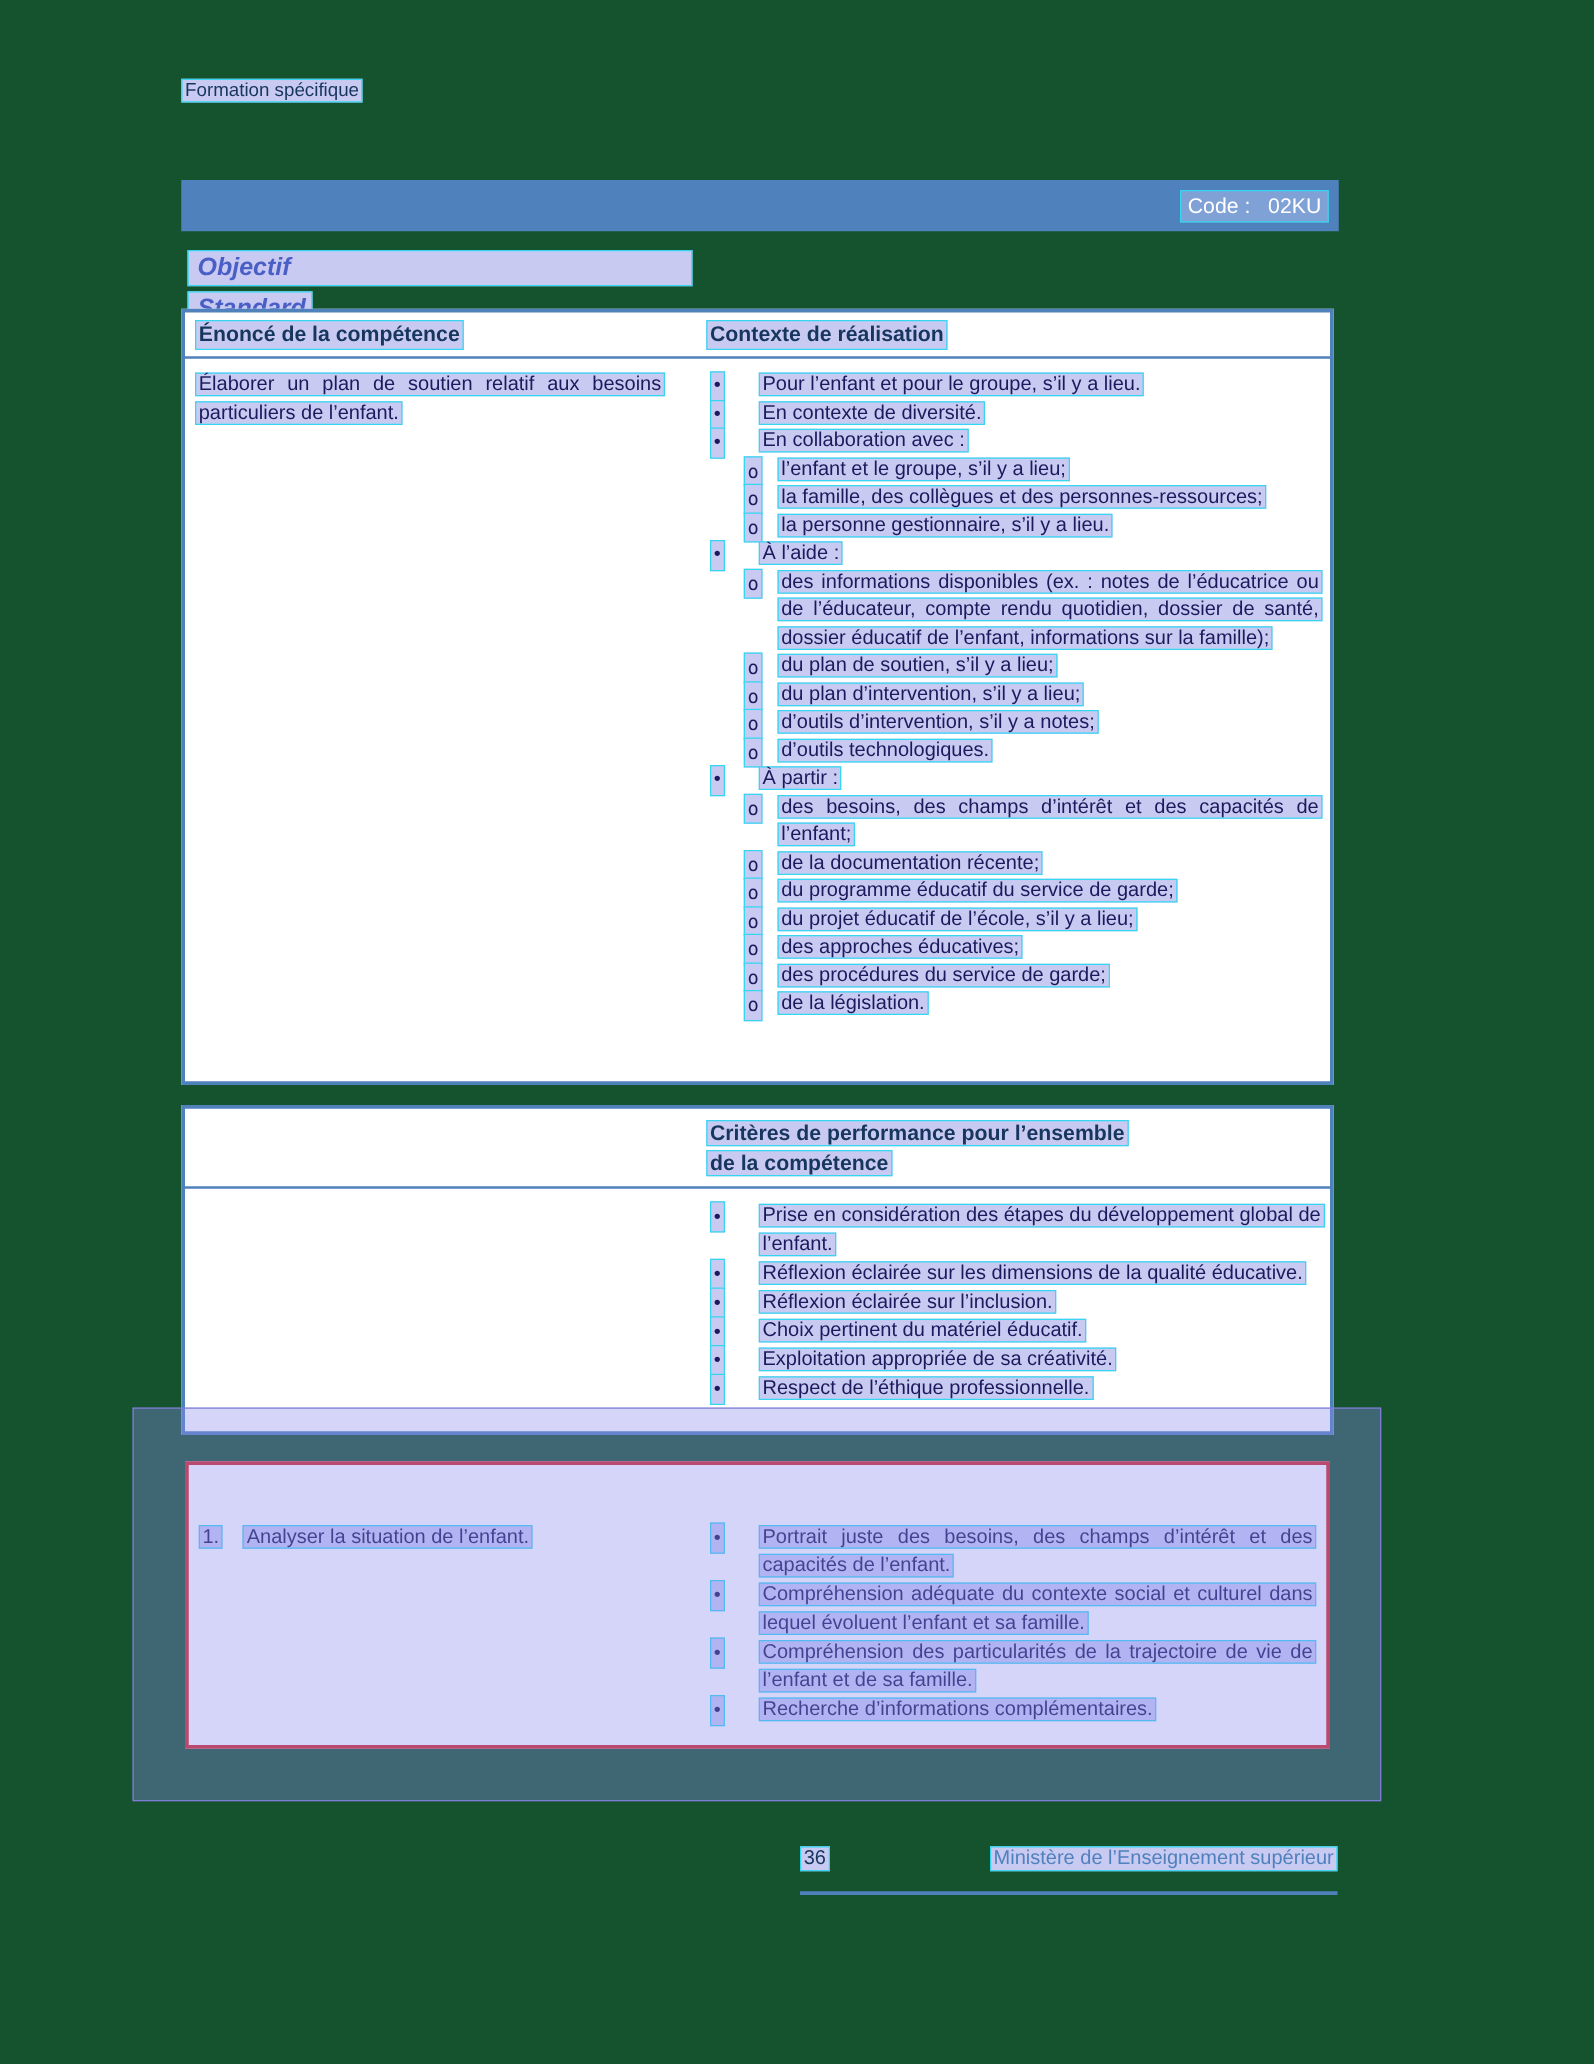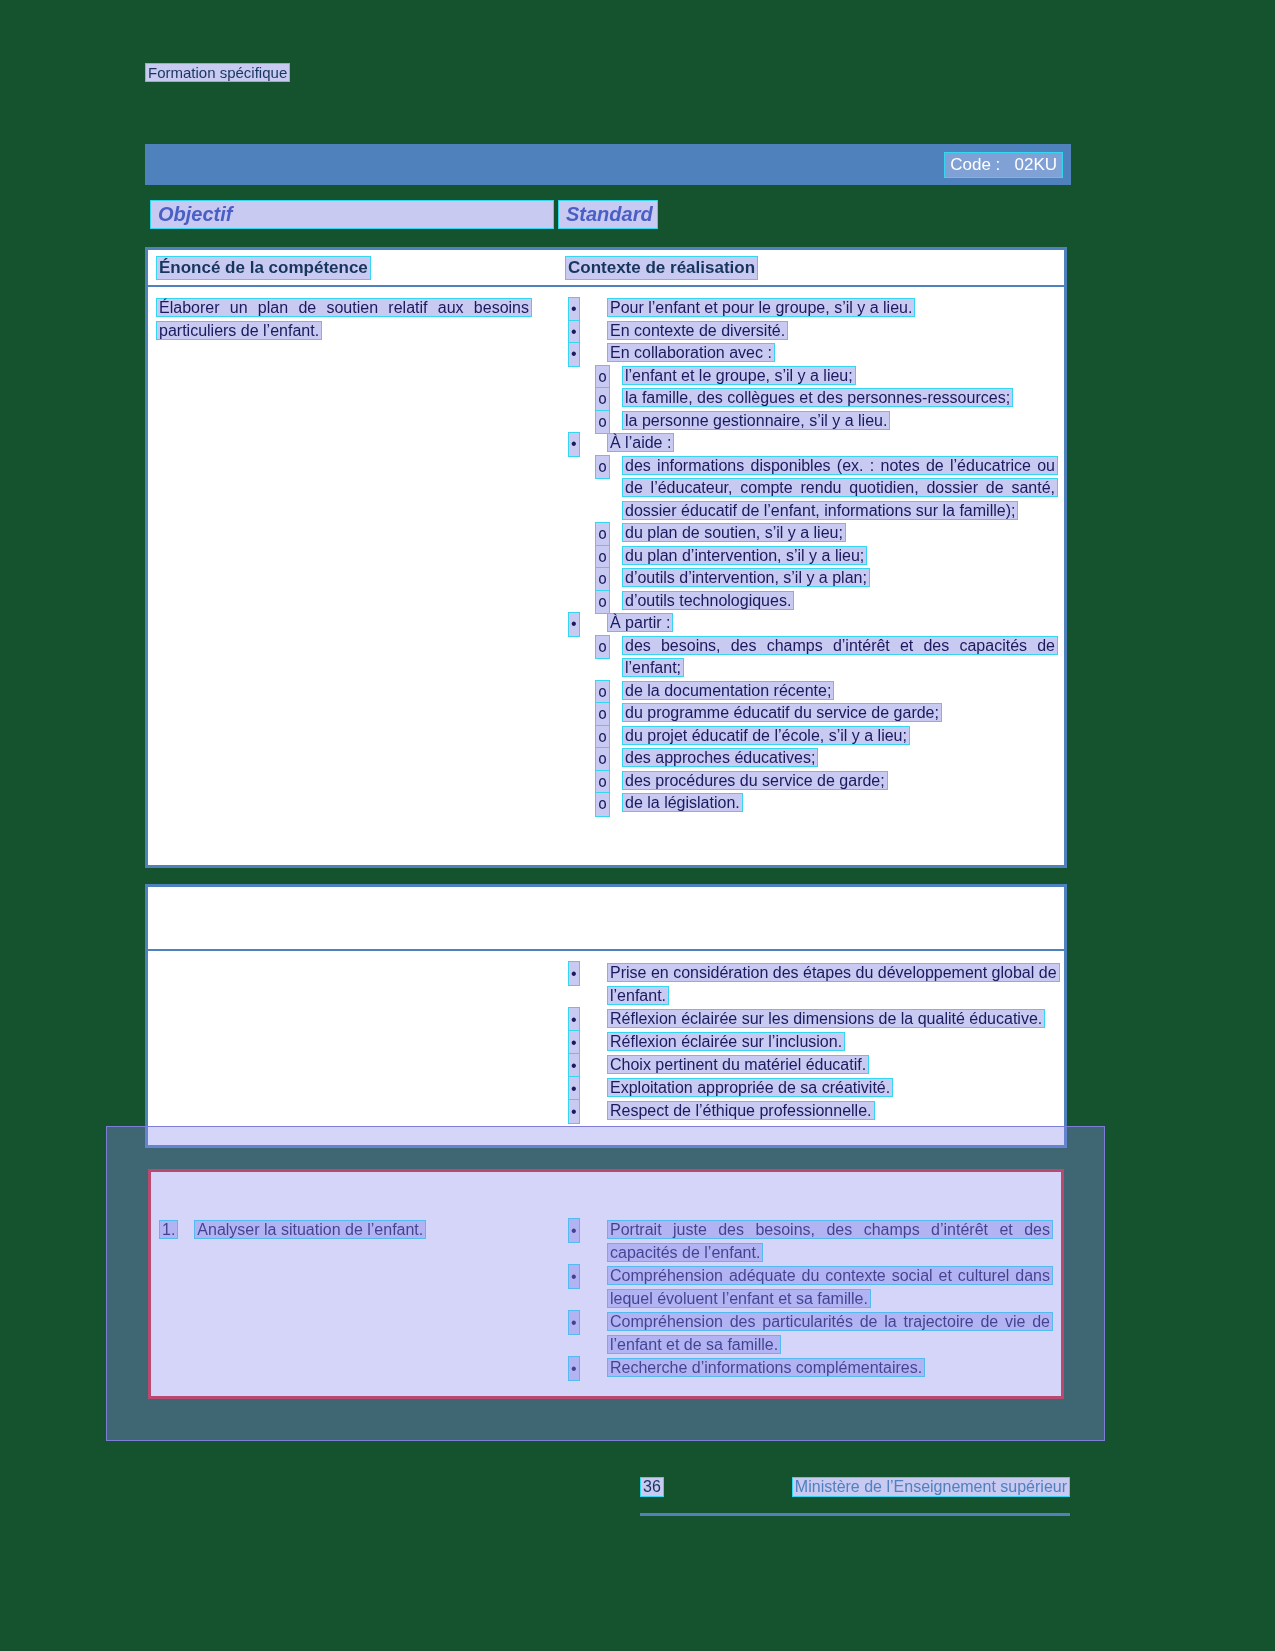--- a/index.html
+++ b/index.html
@@ -33,21 +33,21 @@
     background:var(--accent);display:flex;align-items:center;justify-content:flex-end;
     padding-right:8px;
   }
   .code{
     color:#ffffff;font-size:17px;white-space:pre;
     background:rgba(202,210,250,.40);border:1px solid var(--hl-border);
     padding:2px 5px;
   }
   .objstd{
     position:absolute;left:150px;top:200px;display:flex;gap:4px;
-    font-style:italic;font-weight:bold;font-size:20px;color:#4a5fc5;
+    font-style:italic;font-weight:bold;font-size:20px;color:#4a5fc5;flex-direction:column;
   }
   .band{padding:2px 7px;}
   .obj-box{width:404px;}
   .std-box{width:100px;}
 
   .tbl{
     position:absolute;left:145px;width:922px;border:3px solid var(--accent);
     background:#ffffff;font-size:16px;line-height:22.5px;
   }
   .t1{top:247px;height:621px;}
@@ -123,34 +123,38 @@
       <div class="row r1"><span class="mk hl">•</span><span class="hl">Pour l’enfant et pour le groupe, s’il y a lieu.</span></div>
       <div class="row r1"><span class="mk hl">•</span><span class="hl">En contexte de diversité.</span></div>
       <div class="row r1"><span class="mk hl">•</span><span class="hl">En collaboration avec :</span></div>
       <div class="row r2"><span class="mk hl">o</span><span class="hl">l’enfant et le groupe, s’il y a lieu;</span></div>
       <div class="row r2"><span class="mk hl">o</span><span class="hl">la famille, des collègues et des personnes-ressources;</span></div>
       <div class="row r2"><span class="mk hl">o</span><span class="hl">la personne gestionnaire, s’il y a lieu.</span></div>
       <div class="row r1"><span class="mk hl">•</span><span class="hl">À l’aide :</span></div>
       <div class="row r2"><span class="mk hl">o</span><span class="hl">des informations disponibles (ex. : notes de l’éducatrice ou de l’éducateur, compte rendu quotidien, dossier de santé, dossier éducatif de l’enfant, informations sur la famille);</span></div>
       <div class="row r2"><span class="mk hl">o</span><span class="hl">du plan de soutien, s’il y a lieu;</span></div>
       <div class="row r2"><span class="mk hl">o</span><span class="hl">du plan d’intervention, s’il y a lieu;</span></div>
-      <div class="row r2"><span class="mk hl">o</span><span class="hl">d’outils d’intervention, s’il y a plan;</span></div>
+      <div class="row r2"><span class="mk hl">o</span><span class="hl">d’outils d’intervention, s’il y a notes;</span></div>
       <div class="row r2"><span class="mk hl">o</span><span class="hl">d’outils technologiques.</span></div>
       <div class="row r1"><span class="mk hl">•</span><span class="hl">À partir :</span></div>
       <div class="row r2"><span class="mk hl">o</span><span class="hl">des besoins, des champs d’intérêt et des capacités de l’enfant;</span></div>
       <div class="row r2"><span class="mk hl">o</span><span class="hl">de la documentation récente;</span></div>
       <div class="row r2"><span class="mk hl">o</span><span class="hl">du programme éducatif du service de garde;</span></div>
       <div class="row r2"><span class="mk hl">o</span><span class="hl">du projet éducatif de l’école, s’il y a lieu;</span></div>
       <div class="row r2"><span class="mk hl">o</span><span class="hl">des approches éducatives;</span></div>
       <div class="row r2"><span class="mk hl">o</span><span class="hl">des procédures du service de garde;</span></div>
       <div class="row r2"><span class="mk hl">o</span><span class="hl">de la législation.</span></div>
     </div>
   </div>
 
   <div class="tbl t2">
+    <div class="t2-head">
+      <div><span class="hl">Critères de performance pour l’ensemble</span></div>
+      <div><span class="hl">de la compétence</span></div>
+    </div>
     <div class="t2-rule"></div>
     <div class="col2">
       <div class="row r1"><span class="mk hl">•</span><span class="hl">Prise en considération des étapes du développement global de l’enfant.</span></div>
       <div class="row r1"><span class="mk hl">•</span><span class="hl">Réflexion éclairée sur les dimensions de la qualité éducative.</span></div>
       <div class="row r1"><span class="mk hl">•</span><span class="hl">Réflexion éclairée sur l’inclusion.</span></div>
       <div class="row r1"><span class="mk hl">•</span><span class="hl">Choix pertinent du matériel éducatif.</span></div>
       <div class="row r1"><span class="mk hl">•</span><span class="hl">Exploitation appropriée de sa créativité.</span></div>
       <div class="row r1"><span class="mk hl">•</span><span class="hl">Respect de l’éthique professionnelle.</span></div>
     </div>
   </div>

